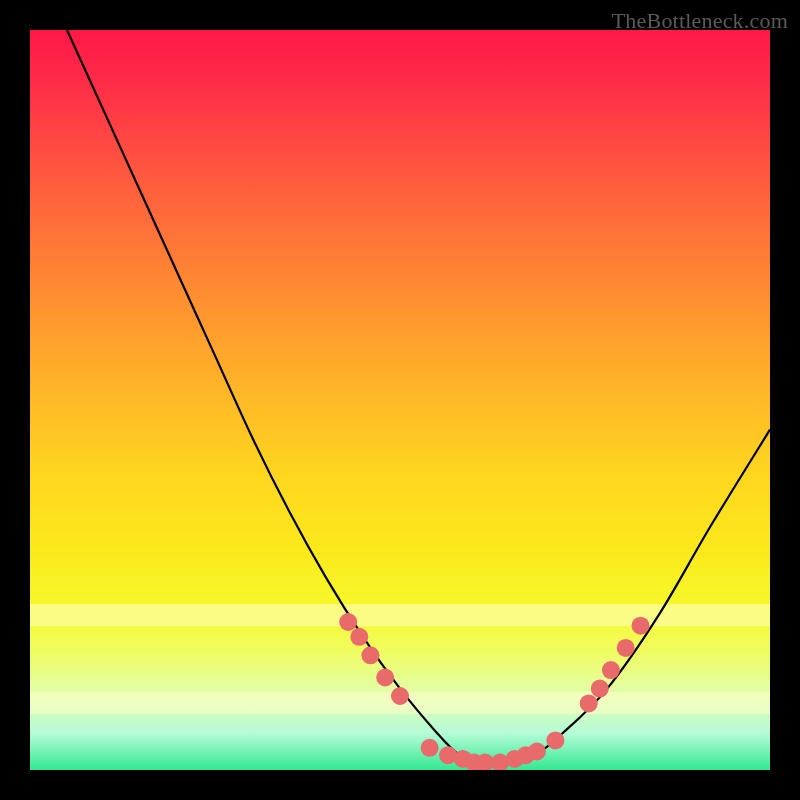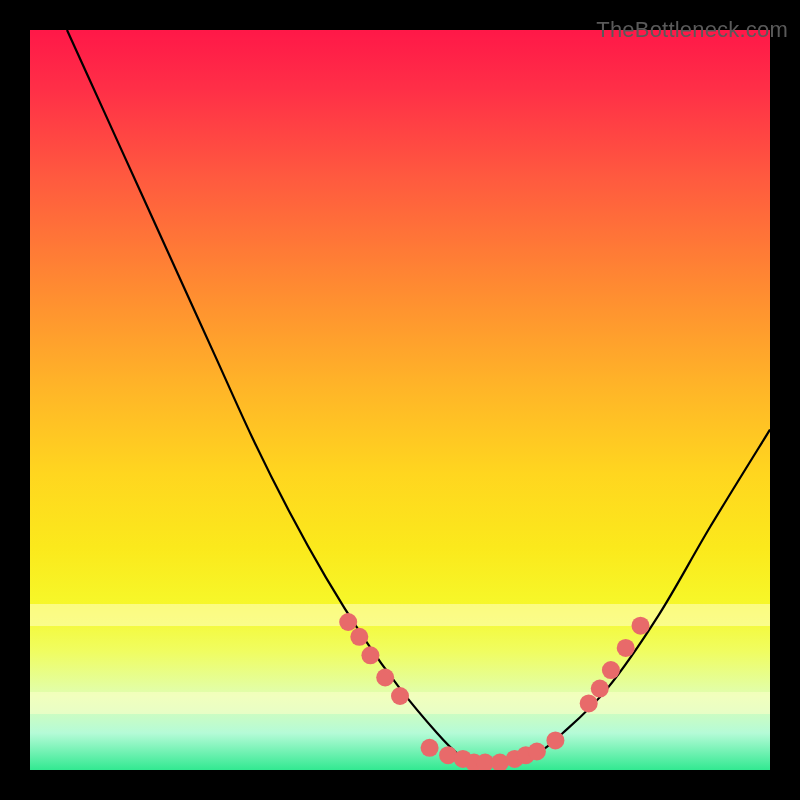--- a/index.html
+++ b/index.html
@@ -51,23 +51,23 @@
     height: 22px;
     background: rgba(255, 255, 200, 0.55);
     mix-blend-mode: normal;
   }
   svg.curve {
     position: absolute;
     inset: 0;
   }
   .watermark {
     position: absolute;
-    top: 17px;
+    top: 8px;
     right: 12px;
-    font-family: Liberation Sans, sans-serif;
+    font-family: Liberation Serif, serif;
     font-size: 22px;
     font-weight: 400;
     color: #5a5a5a;
     letter-spacing: 0.2px;
     user-select: none;
   }
 </style>
 </head>
 <body>
 

